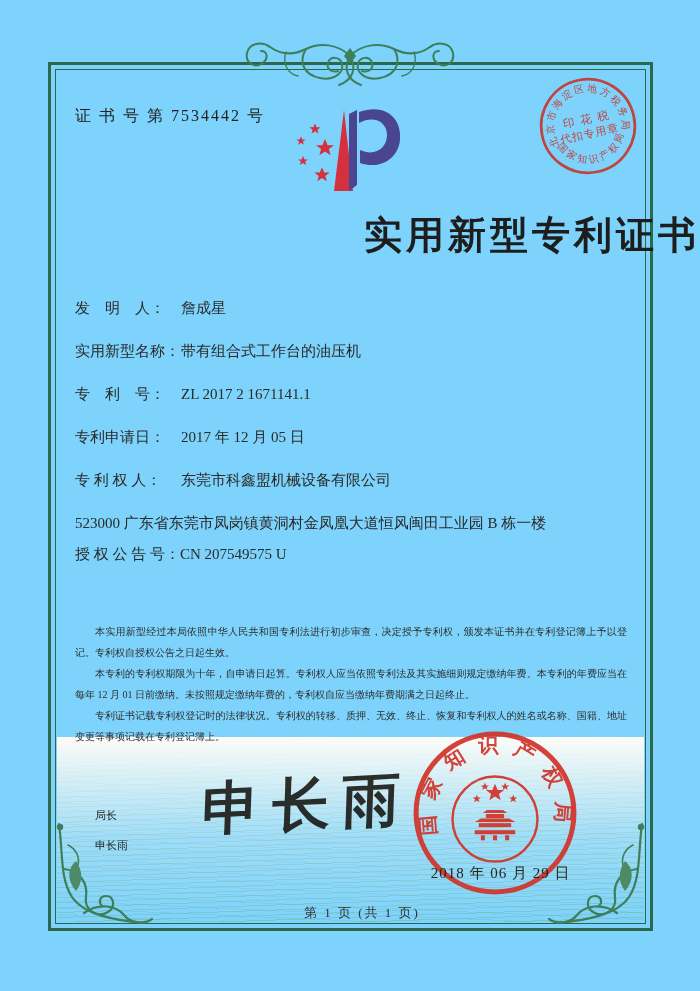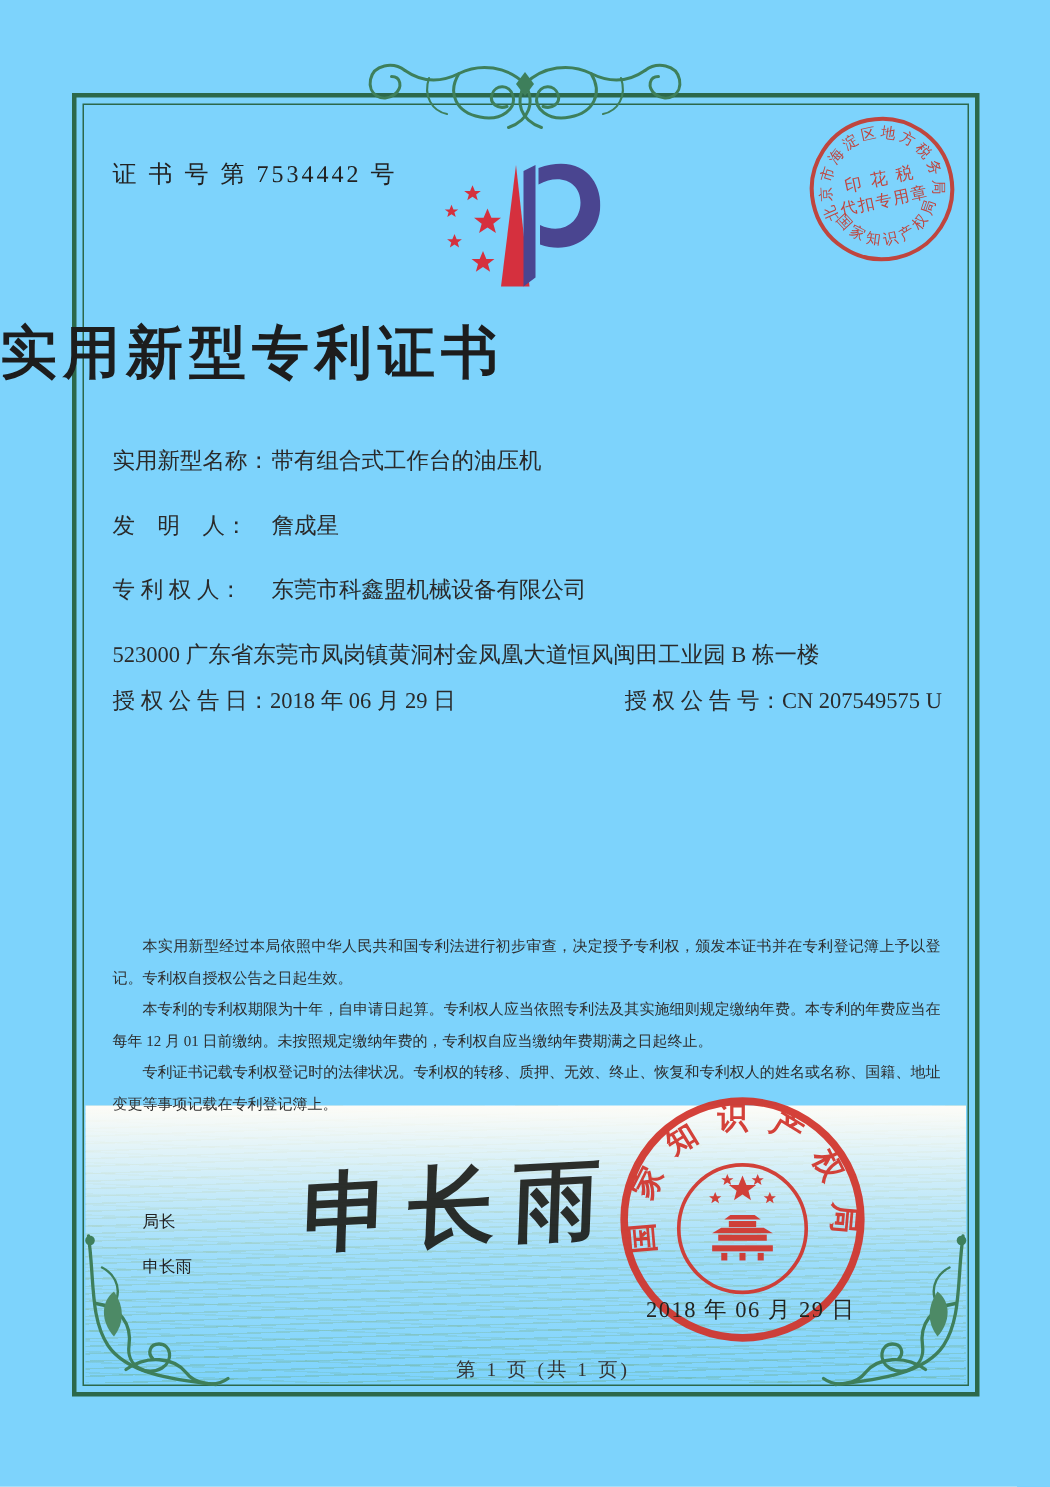--- a/index.html
+++ b/index.html
@@ -42,21 +42,21 @@
     position:absolute;left:75px;top:106px;
     font-size:16px;letter-spacing:2px;color:#222;
   }
   .logo{position:absolute;left:268px;top:96px;width:160px;height:118px;}
   .tax-stamp{
     position:absolute;left:536px;top:74px;width:104px;height:104px;
     transform:rotate(-12deg);opacity:.92;
   }
   .title{
     position:absolute;left:0;right:0;top:210px;
-    text-align:left;font-size:38px;font-weight:600;
+    text-align:right;font-size:38px;font-weight:600;
     letter-spacing:4px;color:#1d1d1d;
   }
   .fields{position:absolute;left:75px;right:70px;top:297px;font-size:15px;}
   .field-row{display:flex;line-height:22px;margin-bottom:21px;}
   .field-row.addr{margin-bottom:9px;}
   .f-label{flex:0 0 106px;white-space:nowrap;color:#2a2a2a;}
   .f-value{flex:1;color:#2a2a2a;}
   .grant-row{display:flex;justify-content:space-between;line-height:22px;padding-right:2px;}
   .grant-pair{white-space:nowrap;}
   .body-text{
@@ -161,38 +161,43 @@
       <textPath href="#taxBottomArc" startOffset="50%" text-anchor="middle">国家知识产权局</textPath>
     </text>
     <text class="red-t" x="50" y="47" font-size="11" text-anchor="middle" letter-spacing="1.5">印 花 税</text>
     <text class="red-t" x="50" y="61" font-size="10.5" text-anchor="middle" letter-spacing="1">代扣专用章</text>
   </svg>
 
   <div class="title">实用新型专利证书</div>
 
   <div class="fields">
     <div class="field-row">
+      <span class="f-label">发　明　人：</span>
+      <span class="f-value">詹成星</span>
+    </div>
+    <div class="field-row">
       <span class="f-label">实用新型名称：</span>
       <span class="f-value">带有组合式工作台的油压机</span>
     </div>
     <div class="field-row">
-      <span class="f-label">发　明　人：</span>
-      <span class="f-value">詹成星</span>
+      <span class="f-label">专　利　号：</span>
+      <span class="f-value">ZL 2017 2 1671141.1</span>
+    </div>
+    <div class="field-row">
+      <span class="f-label">专利申请日：</span>
+      <span class="f-value">2017 年 12 月 05 日</span>
     </div>
     <div class="field-row">
       <span class="f-label">专 利 权 人：</span>
       <span class="f-value">东莞市科鑫盟机械设备有限公司</span>
     </div>
     <div class="field-row addr">
       <span class="f-value">523000 广东省东莞市凤岗镇黄洞村金凤凰大道恒风闽田工业园 B 栋一楼</span>
     </div>
     <div class="grant-row">
-      <span class="grant-pair">
-        <span>授 权 公 告 日：</span><span>2018 年 06 月 29 日</span>
-      </span>
       <span class="grant-pair">
         <span>授 权 公 告 号：</span><span>CN 207549575 U</span>
       </span>
     </div>
   </div>
 
   <div class="body-text">
     <p>本实用新型经过本局依照中华人民共和国专利法进行初步审查，决定授予专利权，颁发本证书并在专利登记簿上予以登记。专利权自授权公告之日起生效。</p>
     <p>本专利的专利权期限为十年，自申请日起算。专利权人应当依照专利法及其实施细则规定缴纳年费。本专利的年费应当在每年 12 月 01 日前缴纳。未按照规定缴纳年费的，专利权自应当缴纳年费期满之日起终止。</p>
     <p>专利证书记载专利权登记时的法律状况。专利权的转移、质押、无效、终止、恢复和专利权人的姓名或名称、国籍、地址变更等事项记载在专利登记簿上。</p>

